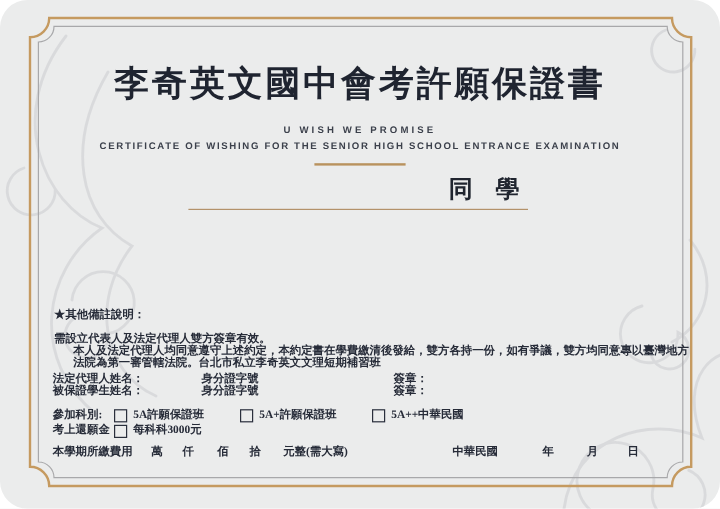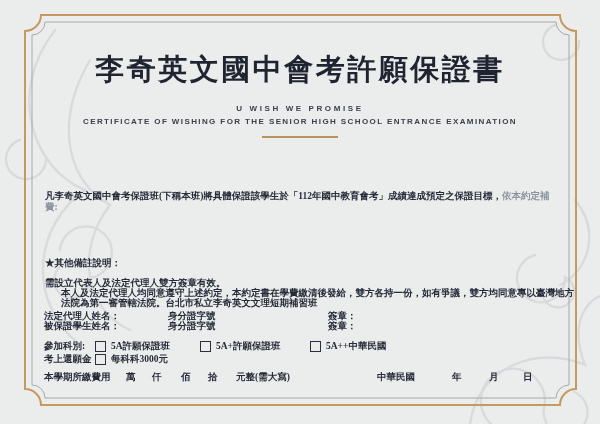--- a/index.html
+++ b/index.html
@@ -1,20 +1,21 @@
 <!DOCTYPE html>
 <html><head>
 <meta charset="utf-8">
 <style>
   html,body{margin:0;padding:0;}
   .cert{
     position:relative;width:600px;height:424px;overflow:hidden;
     background:#ebecec;
     font-family:"Liberation Serif","DejaVu Serif",serif;
     color:#262b38;
+    border-radius:23px;
   }
   .deco{position:absolute;left:0;top:0;pointer-events:none;}
   .abs{position:absolute;}
   .ctr{left:0;width:600px;text-align:center;}
   .title{top:50px;font-size:29px;font-weight:700;letter-spacing:2.5px;color:#1f2430;}
   .sub1{top:104px;font-size:8px;font-weight:700;letter-spacing:2.6px;color:#3c414c;
         font-family:"Liberation Sans","DejaVu Sans",sans-serif;}
   .sub2{top:117px;font-size:8px;font-weight:700;letter-spacing:1.4px;color:#3c414c;
         font-family:"Liberation Sans","DejaVu Sans",sans-serif;}
   .divider{top:136px;left:262px;width:76px;height:2px;background:#b9925e;}
@@ -59,24 +60,24 @@
     </g>
     <path d="M 41 15 L 560 15 A 16 16 0 0 0 576 31 L 576 389 A 16 16 0 0 0 560 405 L 41 405 A 16 16 0 0 0 25 389 L 25 31 A 16 16 0 0 0 41 15 Z" fill="none" stroke="#c59a60" stroke-width="2"></path>
     <path d="M 45 22 L 556 22 A 13 13 0 0 0 569 35 L 569 385 A 13 13 0 0 0 556 398 L 45 398 A 13 13 0 0 0 32 385 L 32 35 A 13 13 0 0 0 45 22 Z" fill="none" stroke="#a8a8aa" stroke-width="1"></path>
   </svg>
 
   <div class="abs ctr title">李奇英文國中會考許願保證書</div>
   <div class="abs ctr sub2">CERTIFICATE OF WISHING FOR THE SENIOR HIGH SCHOOL ENTRANCE EXAMINATION</div>
   <div class="abs ctr sub1">U WISH WE PROMISE</div>
   <div class="abs divider"></div>
 
+  <div class="abs nameline">
+    <span class="suffix">同 學</span>
+  </div>
 
-  <div class="abs body-txt intro">
-    <span>凡李奇英文國中會考保證班(下稱本班)將具體保證該學生於「112年國中教育會考」成績達成預定之保證目標，</span><span class="muted">依本約定補費:</span>
-  </div>
 
 
   <div class="abs body-txt notes-title">★其他備註說明：</div>
   <div class="abs body-txt note1">需設立代表人及法定代理人雙方簽章有效。</div>
   <div class="abs body-txt note2">本人及法定代理人均同意遵守上述約定，本約定書在學費繳清後發給，雙方各持一份，如有爭議，雙方均同意專以臺灣地方法院為第一審管轄法院。台北市私立李奇英文文理短期補習班</div>
 
   <div class="abs body-txt sigrow" style="top:311px;">
     <span class="c1">法定代理人姓名：</span>
     <span class="c2">身分證字號</span>
     <span class="c3">簽章：</span>

